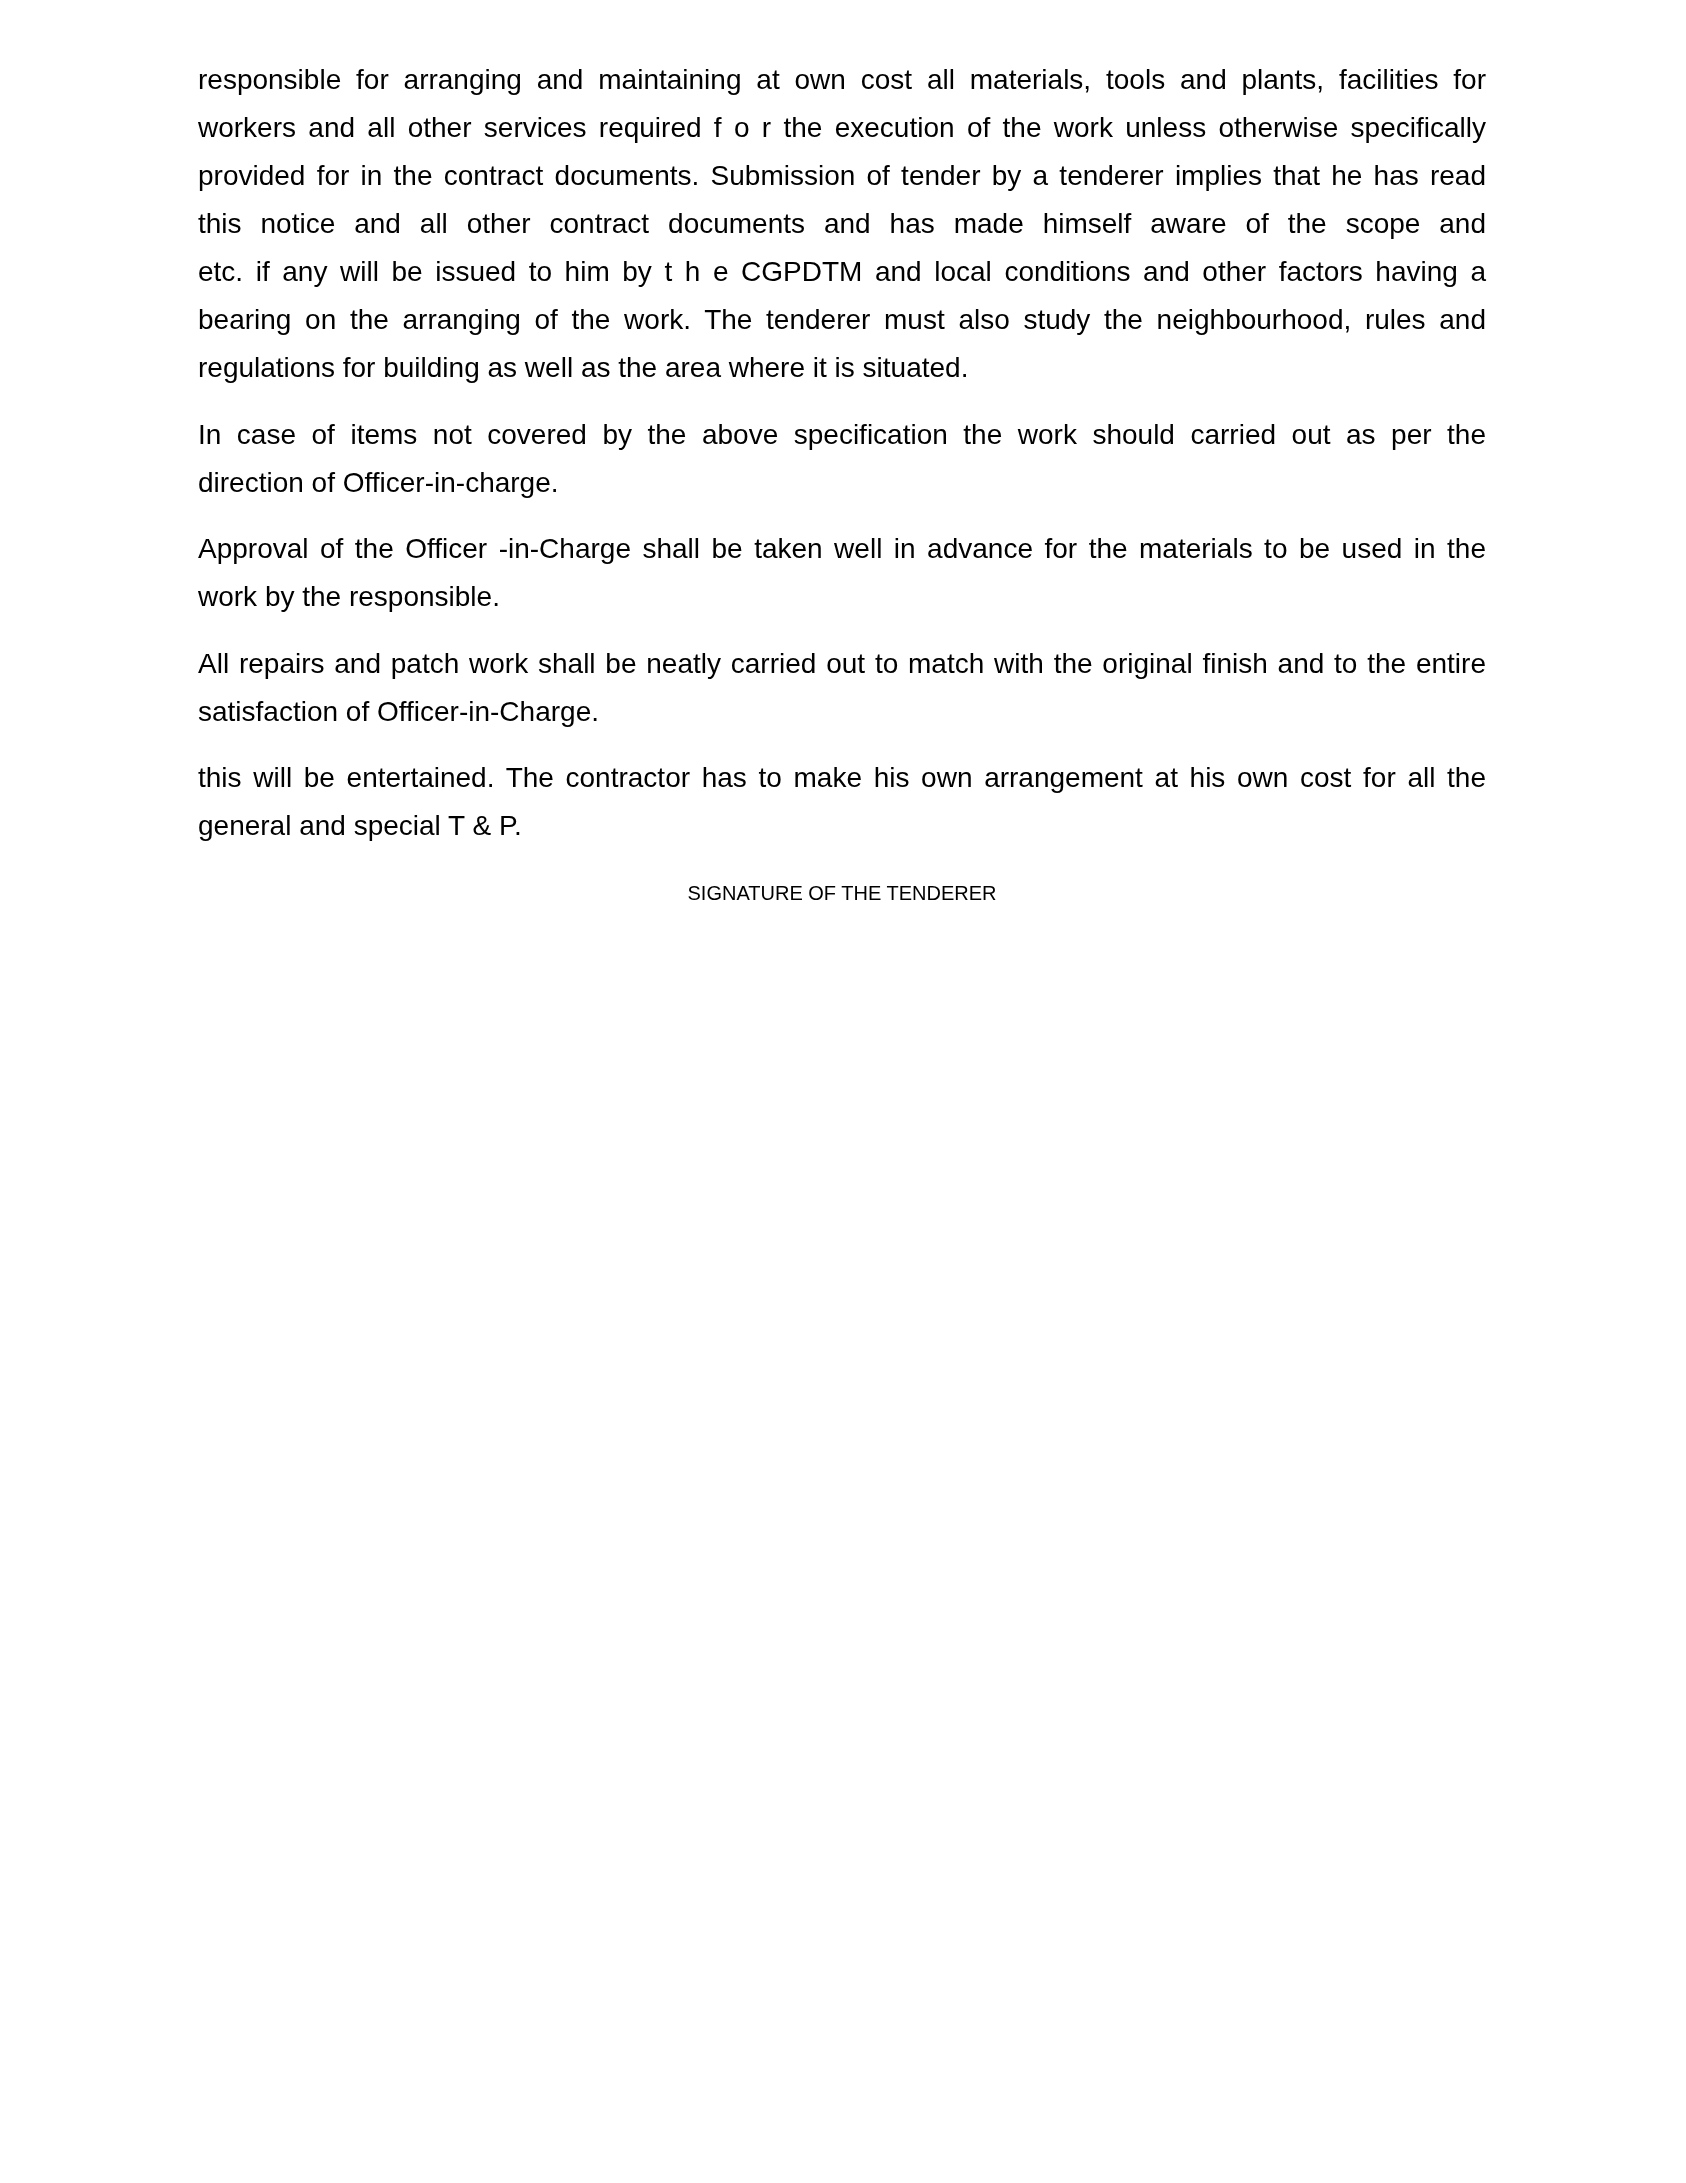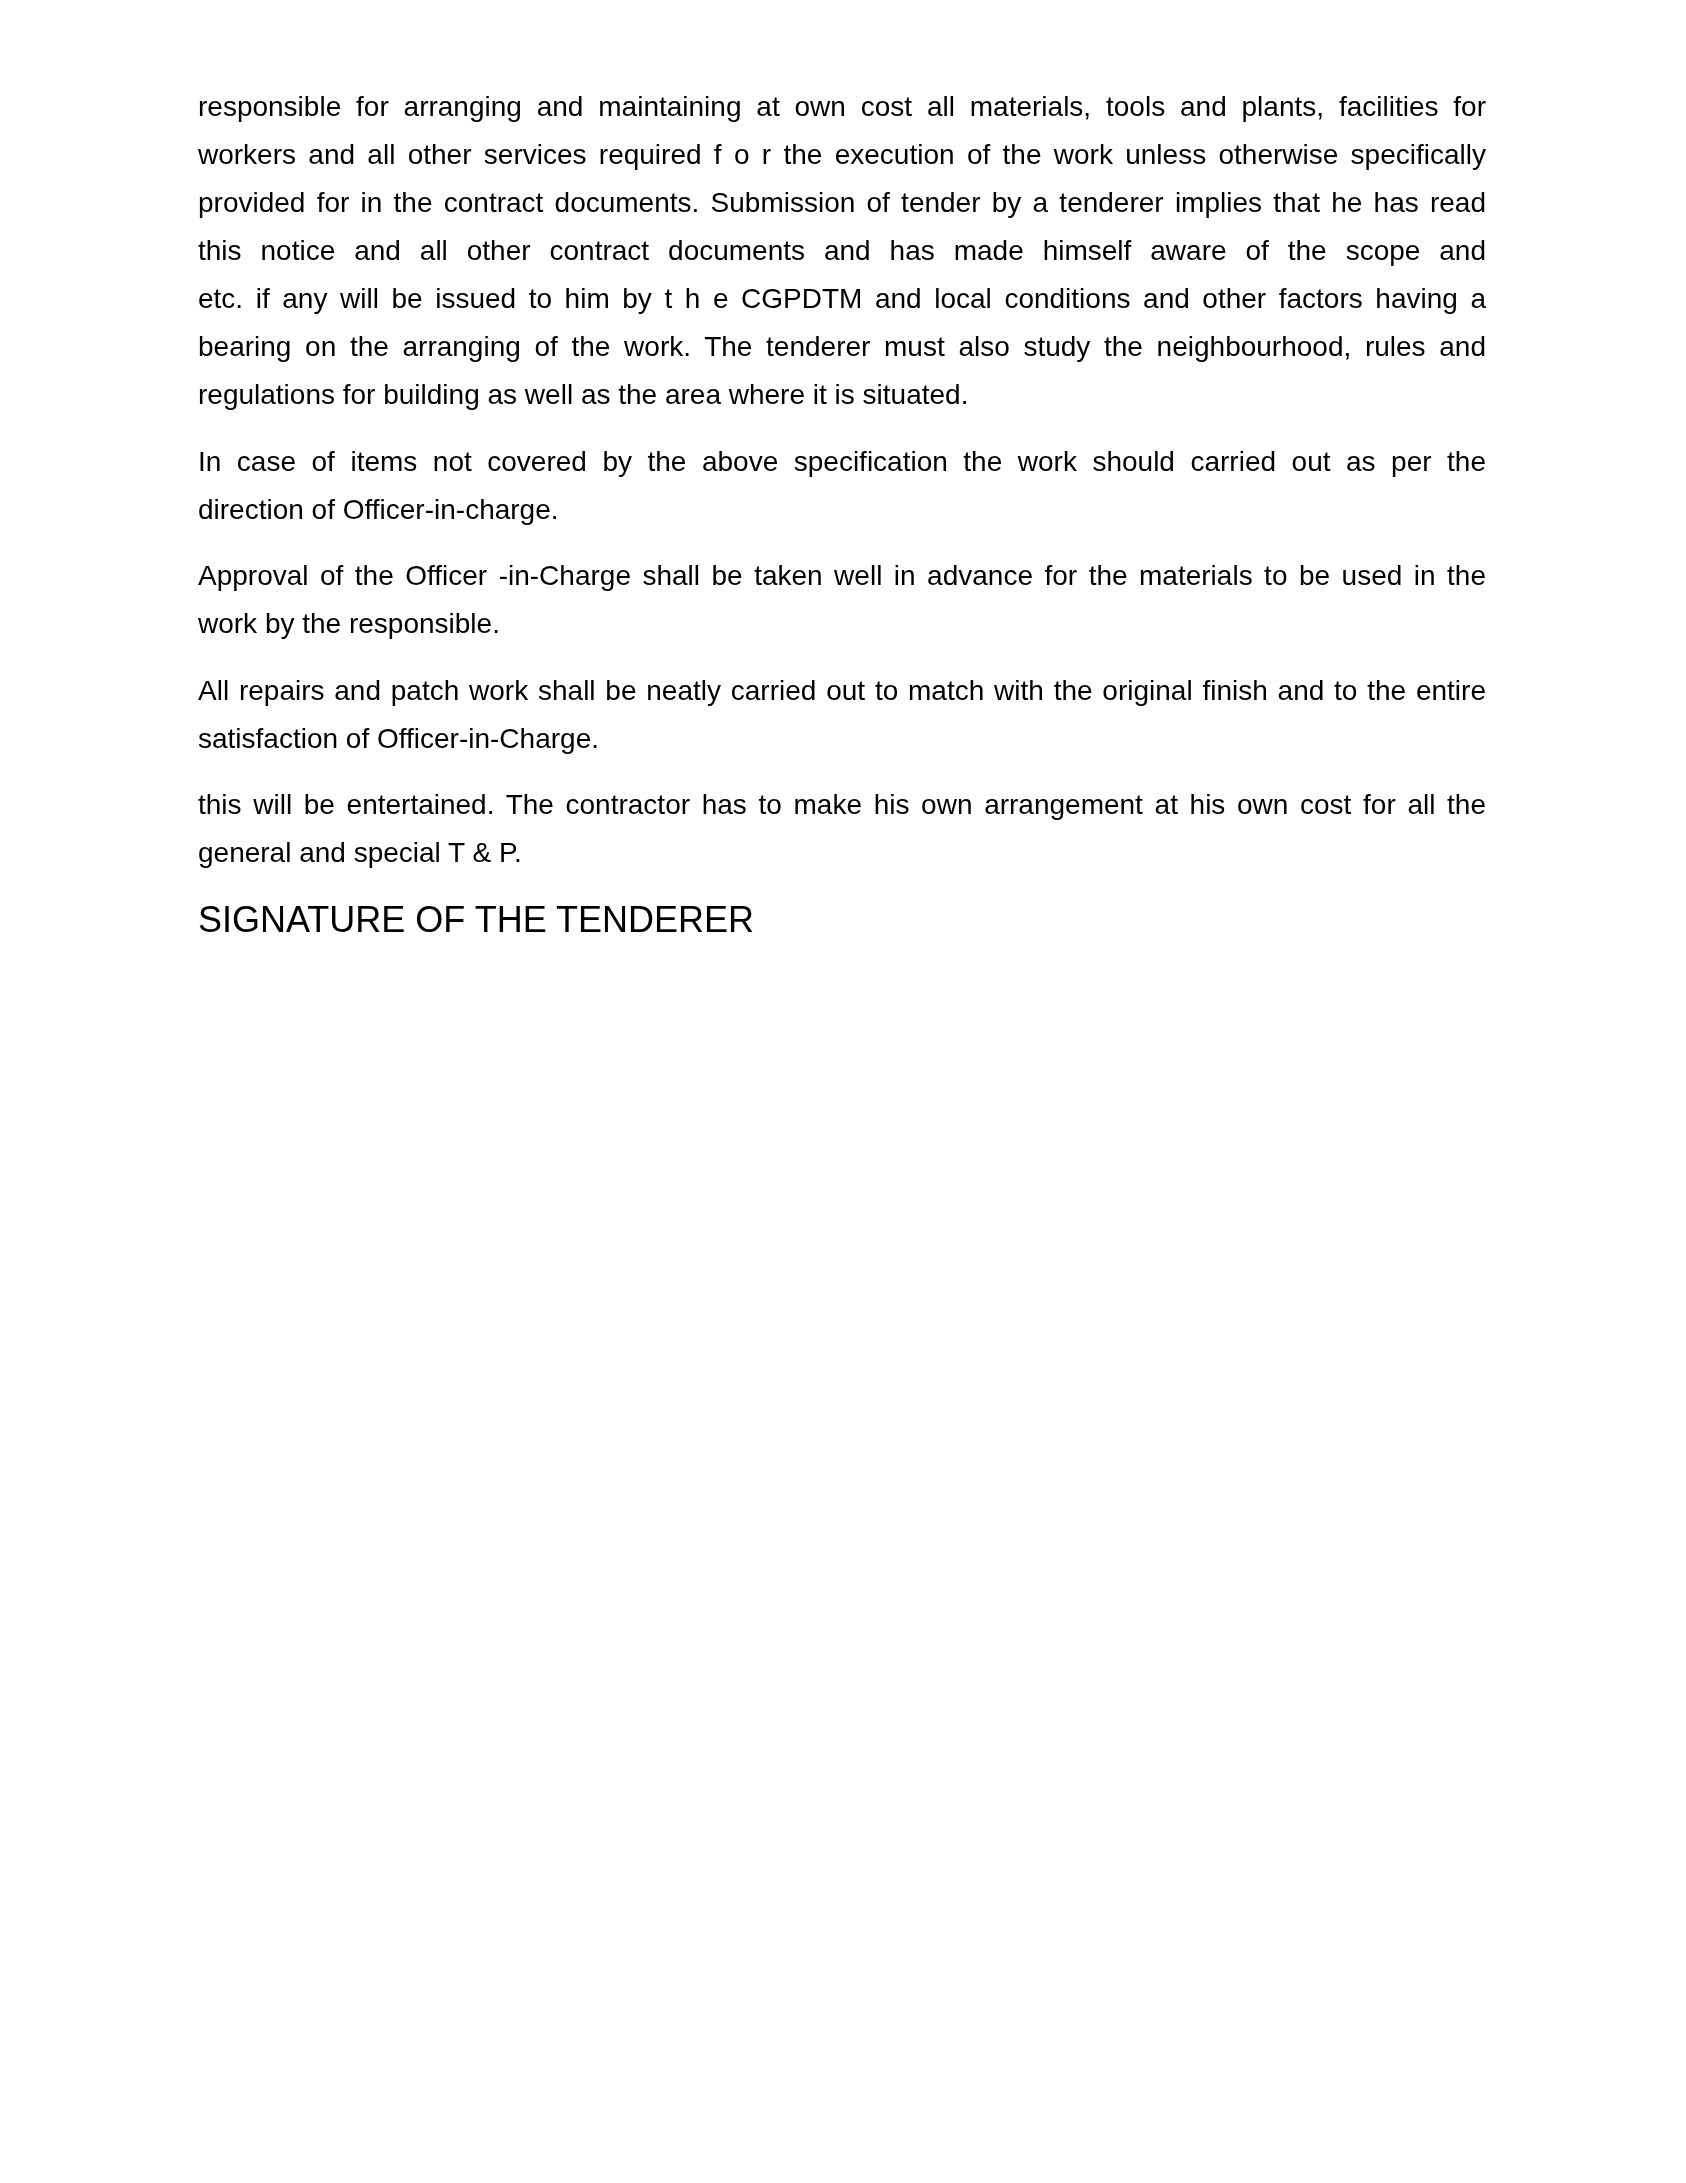--- a/index.html
+++ b/index.html
@@ -8,43 +8,42 @@
     background: #ffffff;
   }
   .sheet {
     position: relative;
     width: 1687px;
     height: 1767px;
     background: #ffffff;
     color: #000000;
     font-family: "Liberation Sans", sans-serif;
     overflow: hidden;
-    margin-top: 27px;
   }
   .text-block {
     position: absolute;
     left: 198px;
     top: 56px;
     width: 1288px;
     font-size: 28px;
     line-height: 48px;
   }
   .para {
     margin: 0 0 18.5px 0;
   }
   .line {
     text-align: justify;
     text-align-last: justify;
   }
   .line.last {
     text-align-last: left;
   }
   .signature {
-    text-align: left;
-    font-size: 36px;
+    text-align: center;
+    font-size: 20px;
     line-height: 48px;
     margin: 0;
   }
   .page-number {
     position: absolute;
     left: 0;
     top: 1997px;
     width: 1687px;
     text-align: center;
     font-size: 36px;

